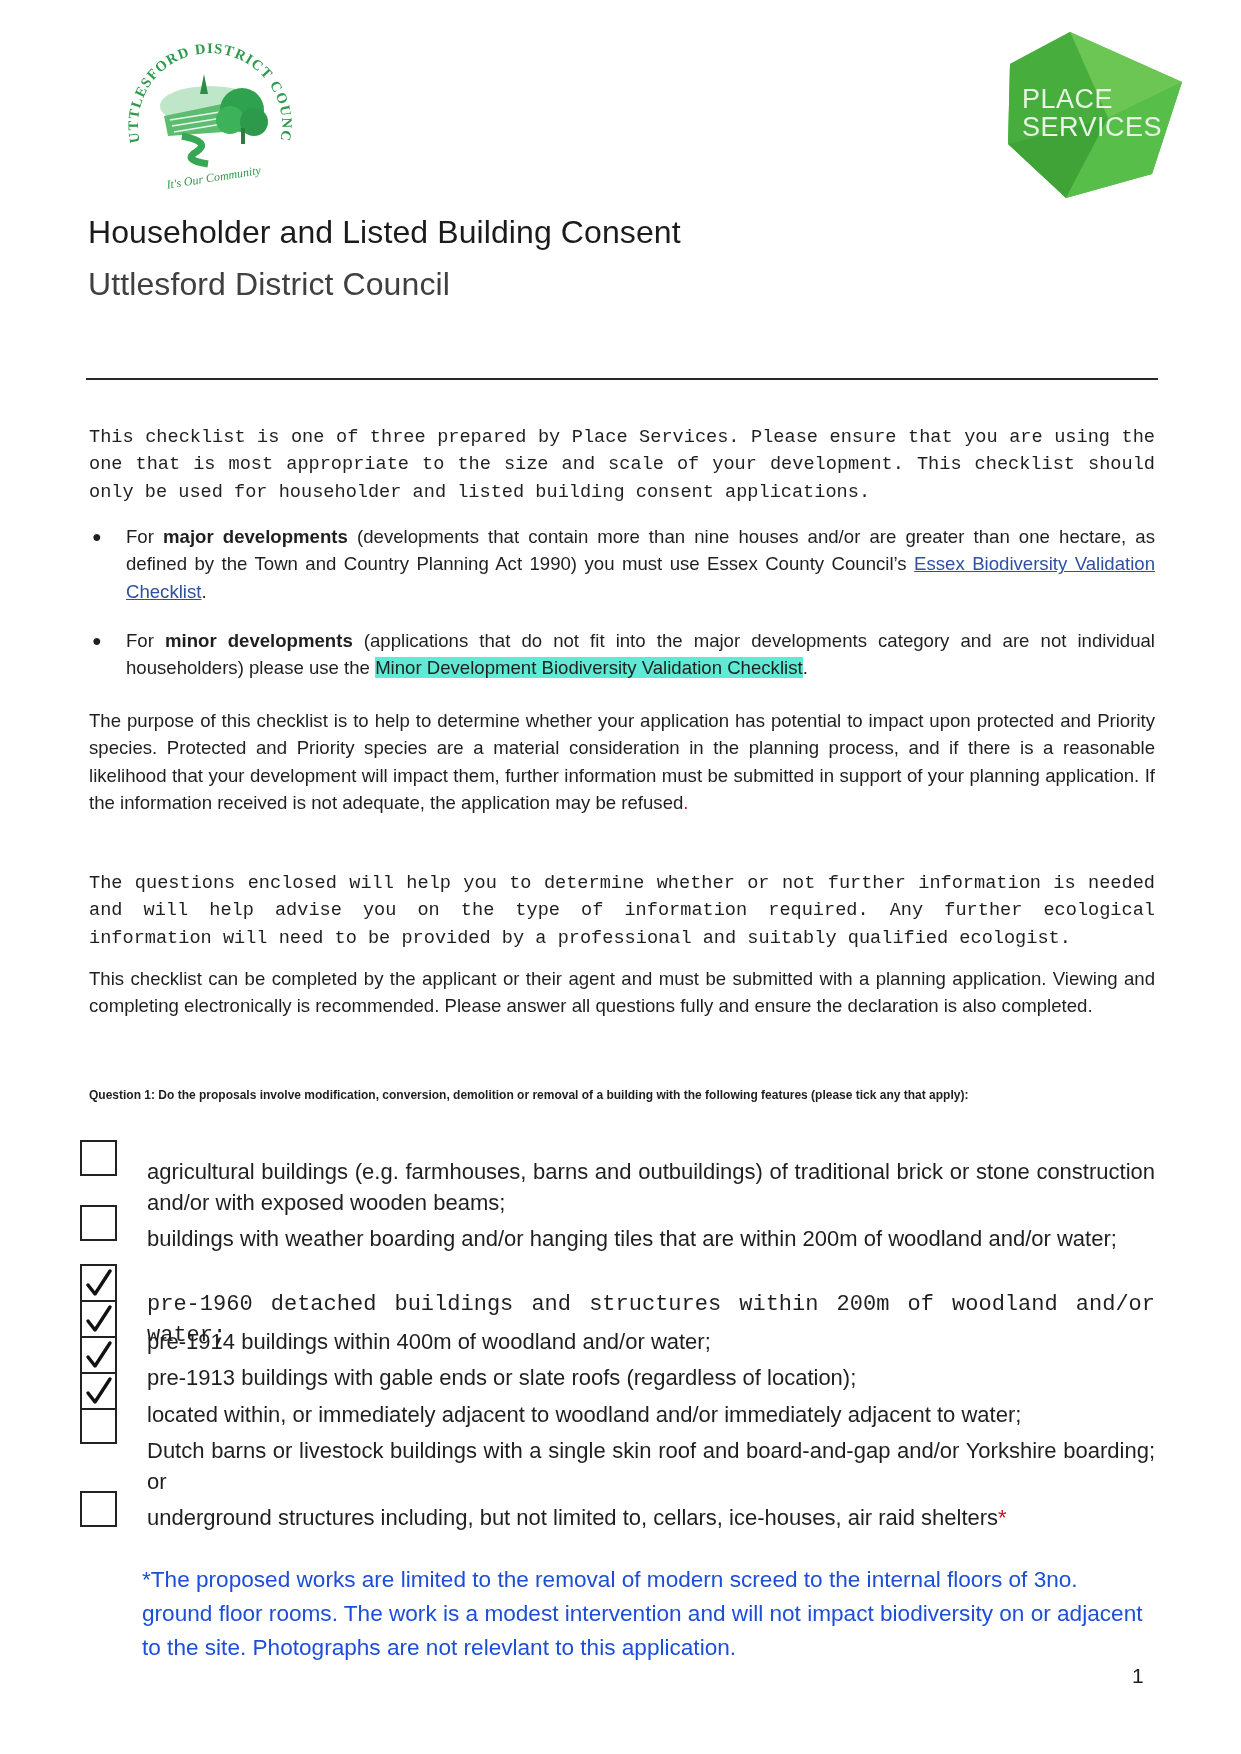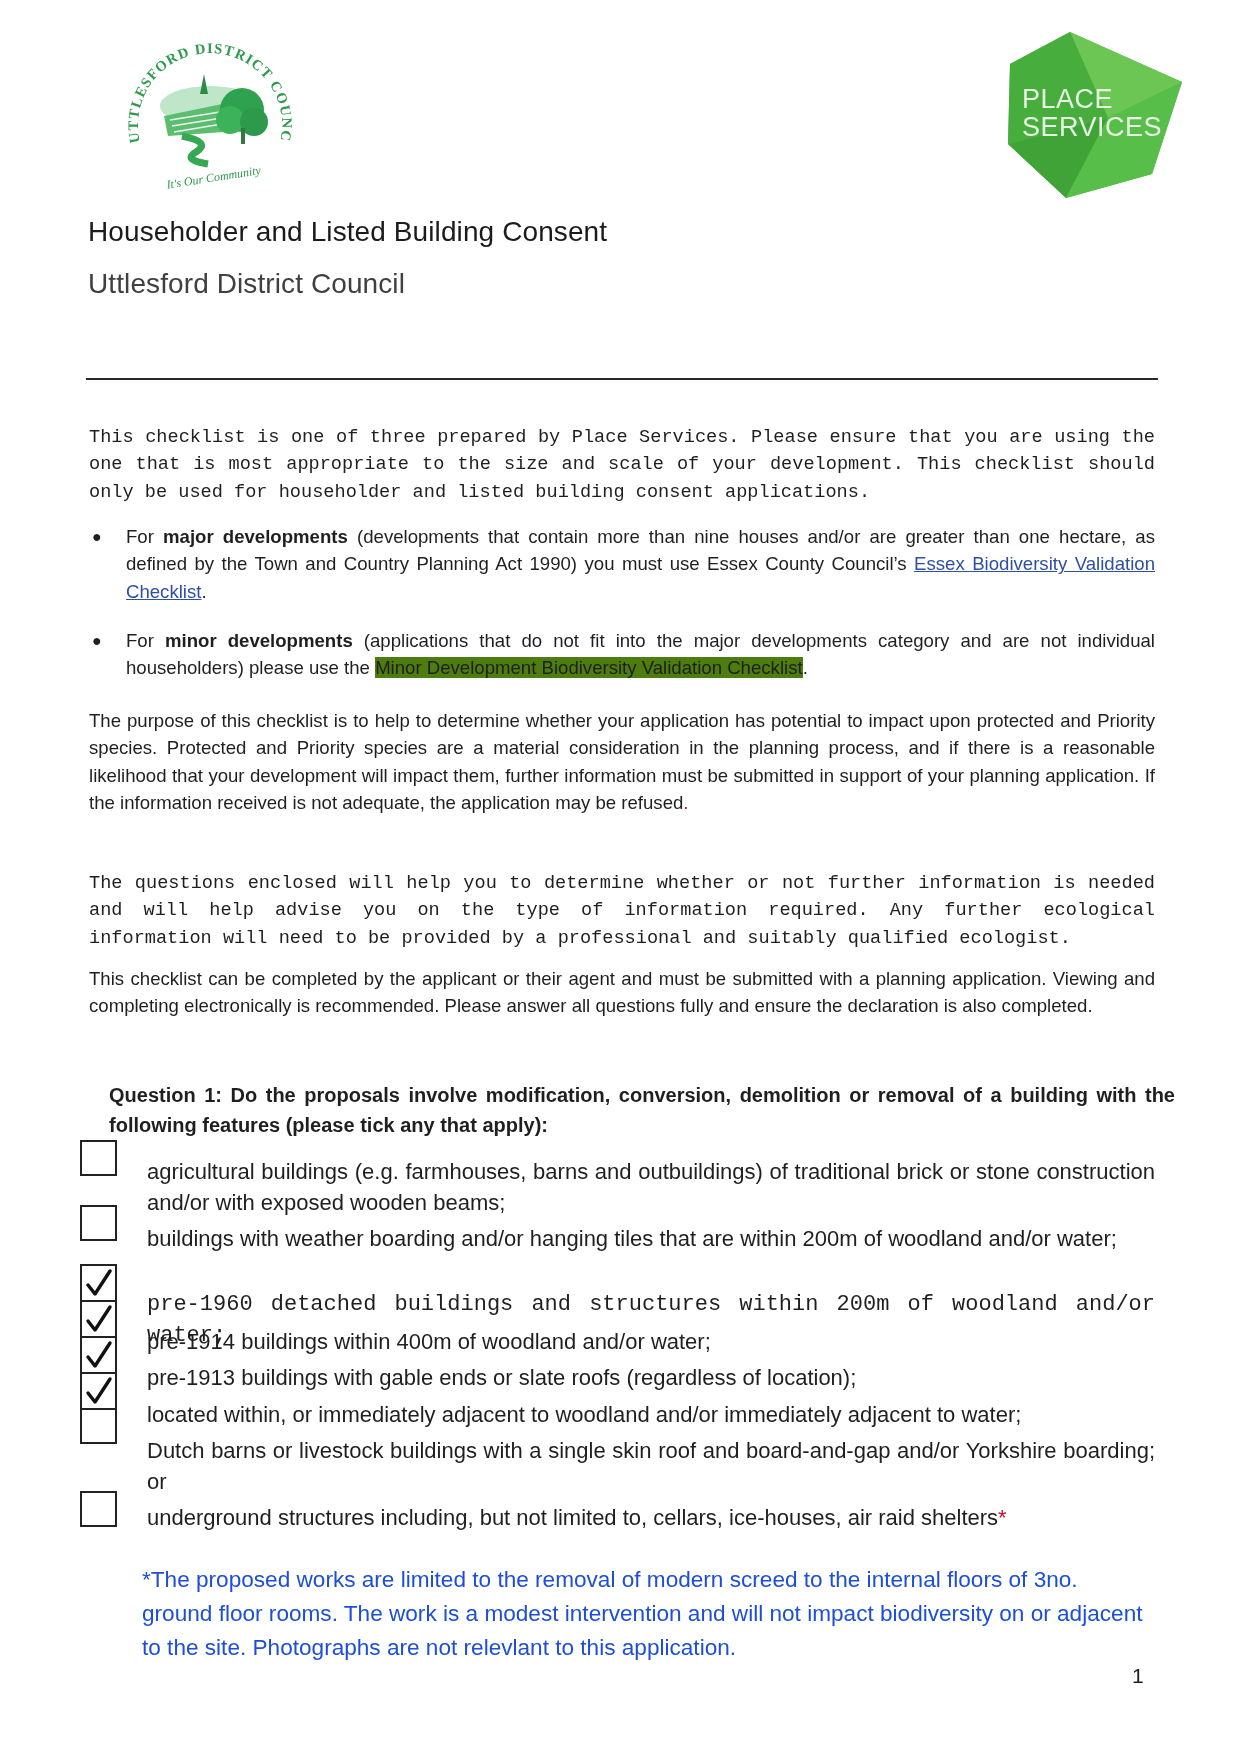--- a/index.html
+++ b/index.html
@@ -3,33 +3,33 @@
 <meta charset="utf-8">
 <style>
   * { box-sizing: border-box; margin: 0; padding: 0; }
   html, body { width: 1241px; height: 1754px; background: #ffffff; }
   body { position: relative; font-family: "Liberation Sans", sans-serif; color: #1f1f1f; overflow: hidden; }
 
   .logo-udc { position: absolute; left: 112px; top: 24px; width: 196px; height: 172px; }
   .logo-ps { position: absolute; left: 1000px; top: 26px; width: 190px; height: 176px; }
 
   .title-block { position: absolute; left: 88px; top: 206px; width: 1070px; }
-  .title-line { font-size: 28px; line-height: 52px; color: #1b1b1b; font-weight: normal; letter-spacing: 0.1px; }
+  .title-line { font-size: 32px; line-height: 52px; color: #1b1b1b; font-weight: normal; letter-spacing: 0.1px; }
   .title-sub { color: #404040; }
   .title-rule { position: absolute; left: 86px; top: 378px; width: 1072px; height: 1.5px; background: #2a2a2a; }
 
   .para { position: absolute; left: 89px; width: 1066px; font-size: 18.6px; line-height: 27.4px; text-align: justify; color: #1f1f1f; }
   .bullet { position: absolute; left: 89px; width: 1066px; font-size: 18.6px; line-height: 27.4px; }
   .bullet .dot { position: absolute; left: 3px; top: 0; font-size: 16px; }
   .bullet .btext { margin-left: 37px; text-align: justify; display: block; }
   .link { color: #2e4fa3; text-decoration: underline; cursor: pointer; }
-  .hl { background: #4d7c0f; }
+  .hl { background: #5eead4; }
   .red { color: #c8102e; }
 
-  .q-heading { position: absolute; left: 89px; top: 1080px; width: 1066px; font-size: 20px; line-height: 30px; font-weight: bold; text-align: justify; margin-left: 20px; }
+  .q-heading { position: absolute; left: 89px; top: 1080px; width: 1066px; font-size: 12px; line-height: 30px; font-weight: bold; text-align: justify; }
 
   .cb { position: absolute; left: 80px; width: 37px; border: 2px solid #222; background: #fff; display: flex; align-items: center; justify-content: center; }
   .cb svg { width: 30px; height: 30px; }
 
   .opt { position: absolute; left: 147px; width: 1008px; font-size: 22px; line-height: 30.5px; text-align: justify; color: #1f1f1f; }
 
   .note { position: absolute; left: 142px; top: 1563px; width: 1010px; font-size: 22.6px; line-height: 34px; color: #1d4ed8; }
   .page-num { position: absolute; left: 1132px; top: 1664px; font-size: 21px; color: #1f1f1f; }
 </style>
 </head>

